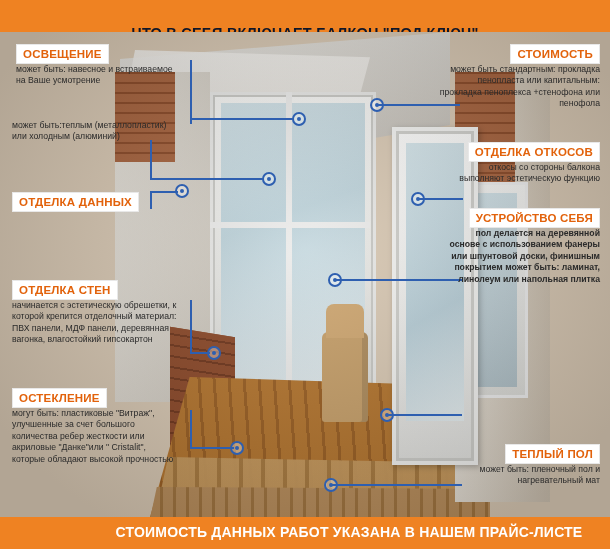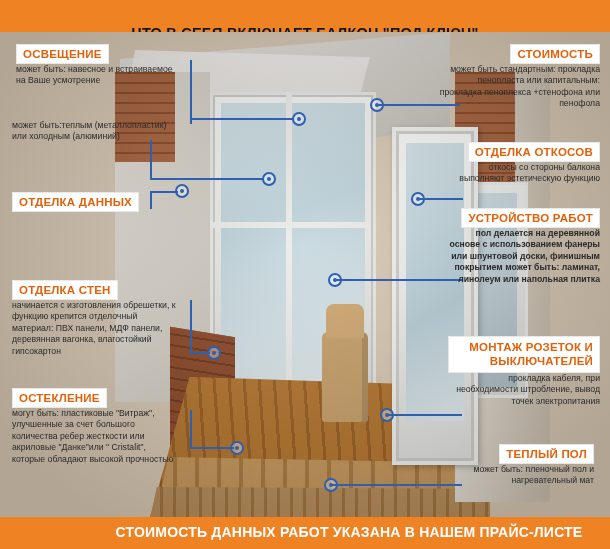--- a/index.html
+++ b/index.html
@@ -253,47 +253,43 @@
   <div class="callout" style="left:12px;top:120px;width:170px;">
     <div class="ct-body">может быть:теплым (металлопластик) или холодным (алюминий)</div>
   </div>
 
   <div class="callout" style="left:12px;top:192px;width:175px;">
     <div class="ct-title">ОТДЕЛКА ДАННЫХ</div>
   </div>
 
   <div class="callout" style="left:12px;top:280px;width:175px;">
     <div class="ct-title">ОТДЕЛКА СТЕН</div>
-    <div class="ct-body">начинается с изготовления обрешетки, к функцию крепится отделочный материал: ПВХ панели, МДФ панели, деревянная вагонка, влагостойкий гипсокартон</div>
+    <div class="ct-body">начинается с эстетическую обрешетки, к которой крепится отделочный материал: ПВХ панели, МДФ панели, деревянная вагонка, влагостойкий гипсокартон</div>
   </div>
 
   <div class="callout" style="left:12px;top:388px;width:175px;">
     <div class="ct-title">ОСТЕКЛЕНИЕ</div>
     <div class="ct-body">могут быть: пластиковые "Витраж", улучшенные за счет большого количества ребер жесткости или акриловые "Данке"или " Cristalit", которые обладают высокой прочностью</div>
   </div>
 
   <div class="callout ct-right" style="right:10px;top:44px;width:178px;">
     <div class="ct-title">СТОИМОСТЬ</div>
     <div class="ct-body" style="margin-left:auto;">может быть стандартным: прокладка пенопласта или капитальным: прокладка пеноплекса +стенофона или пенофола</div>
   </div>
 
   <div class="callout ct-right" style="right:10px;top:142px;width:150px;">
     <div class="ct-title">ОТДЕЛКА ОТКОСОВ</div>
     <div class="ct-body" style="margin-left:auto;">откосы со стороны балкона выполняют эстетическую функцию</div>
   </div>
 
   <div class="callout ct-right" style="right:10px;top:208px;width:152px;">
-    <div class="ct-title">УСТРОЙСТВО РАБОТ</div>
+    <div class="ct-title">УСТРОЙСТВО СЕБЯ</div>
     <div class="ct-body" style="margin-left:auto;font-weight:bold;">пол делается на деревянной основе с использованием фанеры или шпунтовой доски, финишным покрытием может быть: ламинат, линолеум или напольная плитка</div>
   </div>
 
-  <div class="callout ct-right" style="right:10px;top:336px;width:152px;">
-    <div class="ct-title" style="line-height:1.25;white-space:normal;">МОНТАЖ РОЗЕТОК И ВЫКЛЮЧАТЕЛЕЙ</div>
-    <div class="ct-body" style="margin-left:auto;">прокладка кабеля, при необходимости штробление, вывод точек электропитания</div>
-  </div>
-
-  <div class="callout ct-right" style="right:16px;top:444px;width:152px;">
+
+  <div class="callout ct-right" style="right:10px;top:444px;width:152px;">
     <div class="ct-title">ТЕПЛЫЙ ПОЛ</div>
     <div class="ct-body" style="margin-left:auto;">может быть: пленочный пол и нагревательный мат</div>
   </div>
 
   <div class="footer-bar">СТОИМОСТЬ ДАННЫХ РАБОТ УКАЗАНА В НАШЕМ ПРАЙС-ЛИСТЕ</div>
 </div>
 
 </body></html>

